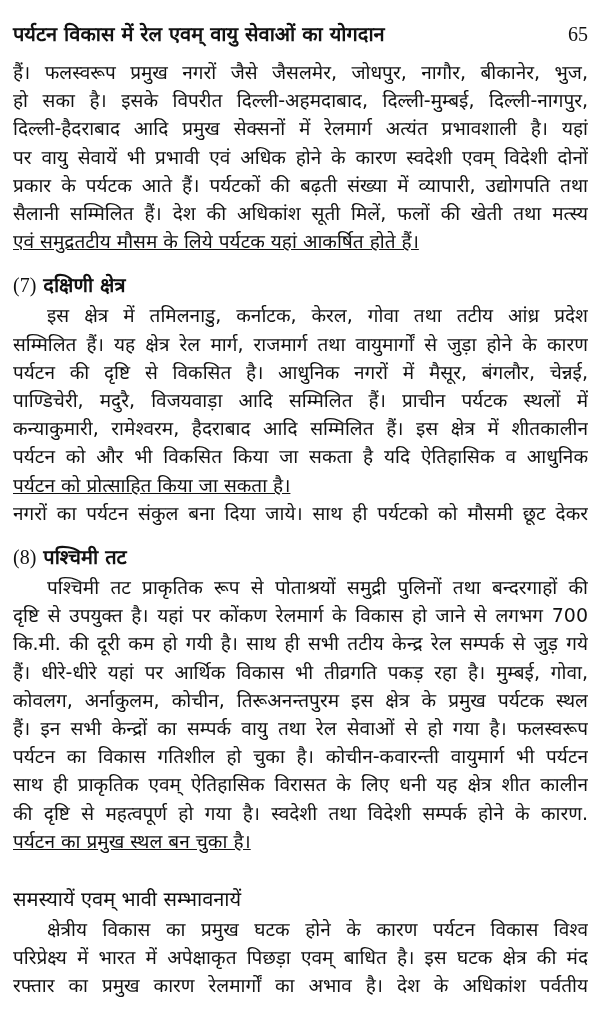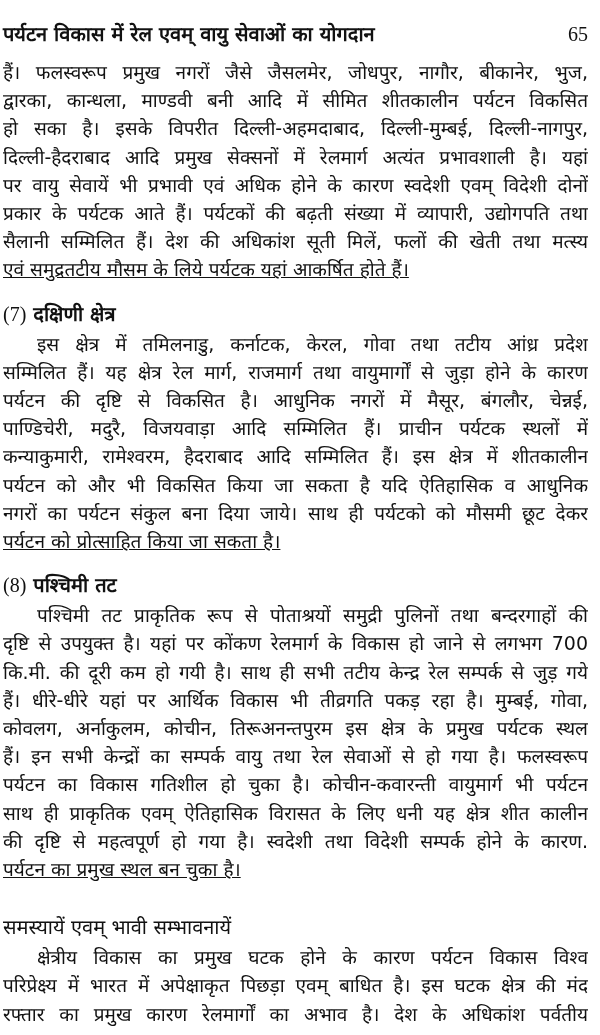--- a/index.html
+++ b/index.html
@@ -1,21 +1,21 @@
 <!DOCTYPE html>
 <html><head>
 <meta charset="utf-8">
 <style>
   html, body { margin: 0; padding: 0; background: #ffffff; }
   body {
     width: 600px; height: 1035px; overflow: hidden;
     font-family: "Liberation Serif", "DejaVu Serif", serif;
     color: #111;
   }
-  .page { position: relative; width: 600px; height: 1035px; padding: 0 12px 0 3px; box-sizing: border-box; }
+  .page { position: relative; width: 600px; height: 1035px; padding: 0 12px 0 13px; box-sizing: border-box; }
   .running-head {
     display: flex; justify-content: space-between; align-items: baseline;
     font-weight: bold; font-size: 20px; padding-top: 20px; height: 32px;
     font-family: "DejaVu Sans", sans-serif;
   }
   .para {
     font-size: 19px; line-height: 28.2px; text-align: justify;
     font-family: "DejaVu Sans", sans-serif; margin: 0;
   }
   .line { display: block; text-align: justify; text-align-last: justify; white-space: nowrap; overflow: hidden; }
@@ -33,42 +33,41 @@
 
 <div class="page">
 
   <div class="running-head">
     <span>पर्यटन विकास में रेल एवम् वायु सेवाओं का योगदान</span>
     <span class="num">65</span>
   </div>
 
   <p class="para" style="margin-top:6px;">
     <span class="line">हैं। फलस्वरूप प्रमुख नगरों जैसे जैसलमेर, जोधपुर, नागौर, बीकानेर, भुज,</span>
-    <span class="line">द्वारका, कान्धला, माण्डवी बनी आदि में सीमित शीतकालीन पर्यटन विकसित</span>
     <span class="line">हो सका है। इसके विपरीत दिल्ली-अहमदाबाद, दिल्ली-मुम्बई, दिल्ली-नागपुर,</span>
     <span class="line">दिल्ली-हैदराबाद आदि प्रमुख सेक्सनों में रेलमार्ग अत्यंत प्रभावशाली है। यहां</span>
     <span class="line">पर वायु सेवायें भी प्रभावी एवं अधिक होने के कारण स्वदेशी एवम् विदेशी दोनों</span>
     <span class="line">प्रकार के पर्यटक आते हैं। पर्यटकों की बढ़ती संख्या में व्यापारी, उद्योगपति तथा</span>
     <span class="line">सैलानी सम्मिलित हैं। देश की अधिकांश सूती मिलें, फलों की खेती तथा मत्स्य</span>
     <span class="line last">एवं समुद्रतटीय मौसम के लिये पर्यटक यहां आकर्षित होते हैं।</span>
   </p>
 
   <div class="heading" style="margin-top:14px;">
     <span class="num">(7)</span>
     <span>दक्षिणी क्षेत्र</span>
   </div>
   <p class="para">
     <span class="line indent">इस क्षेत्र में तमिलनाडु, कर्नाटक, केरल, गोवा तथा तटीय आंध्र प्रदेश</span>
     <span class="line">सम्मिलित हैं। यह क्षेत्र रेल मार्ग, राजमार्ग तथा वायुमार्गों से जुड़ा होने के कारण</span>
     <span class="line">पर्यटन की दृष्टि से विकसित है। आधुनिक नगरों में मैसूर, बंगलौर, चेन्नई,</span>
     <span class="line">पाण्डिचेरी, मदुरै, विजयवाड़ा आदि सम्मिलित हैं। प्राचीन पर्यटक स्थलों में</span>
     <span class="line">कन्याकुमारी, रामेश्वरम, हैदराबाद आदि सम्मिलित हैं। इस क्षेत्र में शीतकालीन</span>
     <span class="line">पर्यटन को और भी विकसित किया जा सकता है यदि ऐतिहासिक व आधुनिक</span>
+    <span class="line last">पर्यटन को प्रोत्साहित किया जा सकता है।</span>
     <span class="line">नगरों का पर्यटन संकुल बना दिया जाये। साथ ही पर्यटको को मौसमी छूट देकर</span>
-    <span class="line last">पर्यटन को प्रोत्साहित किया जा सकता है।</span>
   </p>
 
   <div class="heading" style="margin-top:14px;">
     <span class="num">(8)</span>
     <span>पश्चिमी तट</span>
   </div>
   <p class="para">
     <span class="line indent">पश्चिमी तट प्राकृतिक रूप से पोताश्रयों समुद्री पुलिनों तथा बन्दरगाहों की</span>
     <span class="line">दृष्टि से उपयुक्त है। यहां पर कोंकण रेलमार्ग के विकास हो जाने से लगभग 700</span>
     <span class="line">कि.मी. की दूरी कम हो गयी है। साथ ही सभी तटीय केन्द्र रेल सम्पर्क से जुड़ गये</span>

